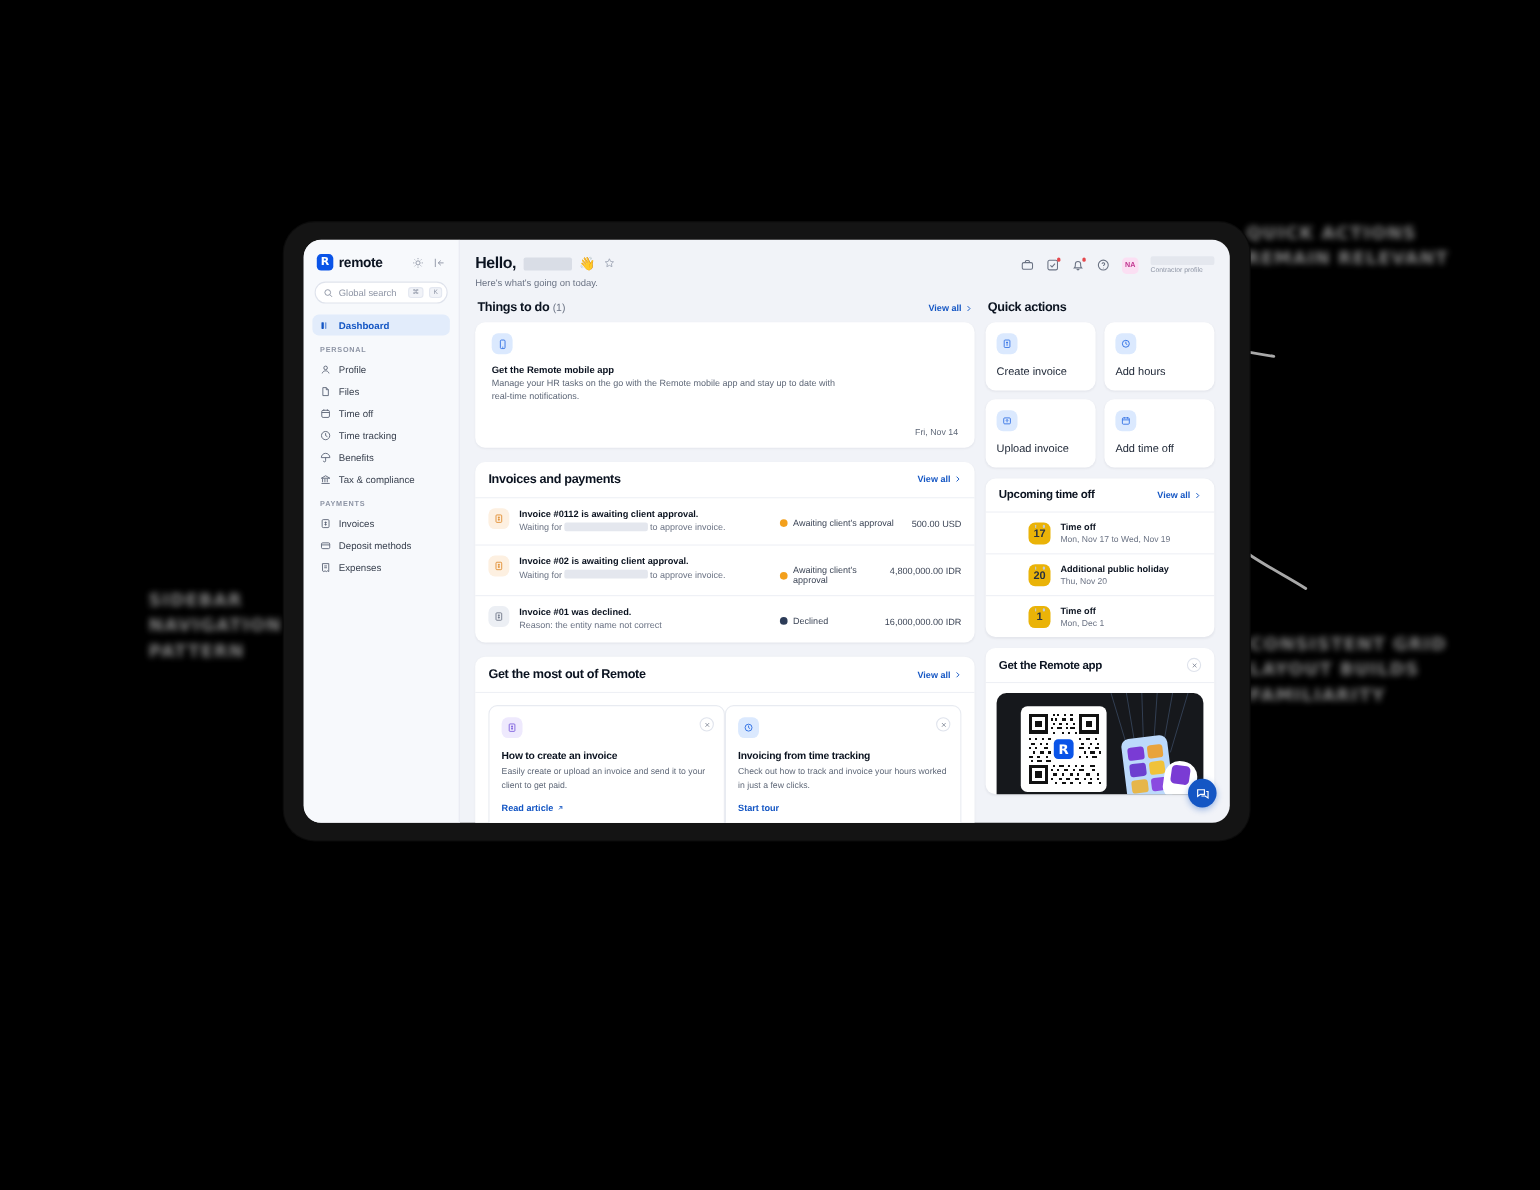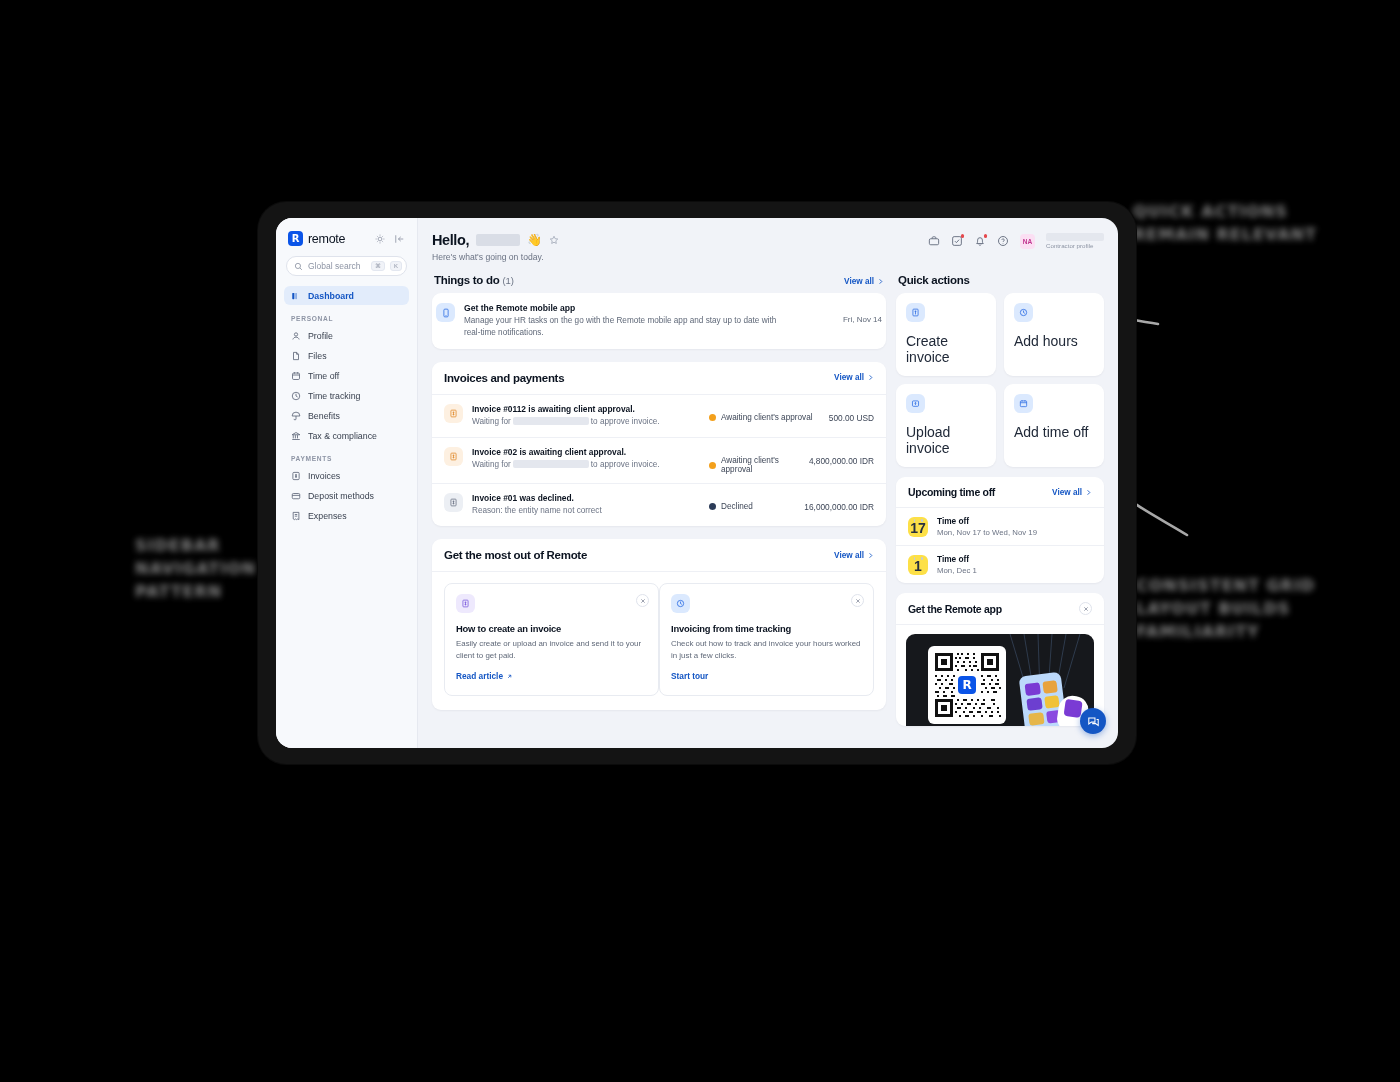--- a/index.html
+++ b/index.html
@@ -73,21 +73,21 @@
     border-right: 1px solid #e6e9f0;
     padding: 10px 8px 0 8px;
   }
   .brand-row { display: flex; align-items: center; gap: 5px; padding: 3px 4px 0 4px; }
   .brand-logo {
     width: 15px; height: 15px; border-radius: 4px;
     background: #0a54e8; color: #fff;
     font-size: 10px; font-weight: 700; line-height: 15px; text-align: center;
     font-family: "DejaVu Sans", sans-serif;
   }
-  .brand-name { font-size: 12.5px; font-weight: 400; color: #0b1320; letter-spacing: -.3px; }
+  .brand-name { font-size: 12.5px; font-weight: 700; color: #0b1320; letter-spacing: -.3px; }
   .brand-tools { margin-left: auto; display: flex; gap: 9px; align-items: center; color: #8c93a3; }
   .brand-tools svg { display: block; }
 
   .search-box {
     margin: 10px 2px 0 2px;
     height: 20px;
     border: 1px solid #dfe3ec;
     border-radius: 11px;
     background: #fff;
     display: flex; align-items: center; gap: 5px;
@@ -156,21 +156,21 @@
   .sec-count { font-size: 9.5px; color: #6b7384; font-weight: 400; margin-left: 3px; }
   .view-all {
     margin-left: auto; font-size: 8.2px; color: #1456c4; font-weight: 600;
     display: flex; align-items: center; gap: 3px;
   }
 
   .card { background: #fff; border-radius: 9px; box-shadow: 0 1px 2px rgba(16,24,40,.05); }
   .card-head { display: flex; padding: 10px 12px; border-bottom: 1px solid #eef0f5; }
 
   
-  .todo-row { display: flex; align-items: flex-start; gap: 9px; padding: 10px 4px; }
+  .todo-row { display: flex; align-items: flex-start; gap: 9px; padding: 10px 15px; flex-direction: column; }
   .sq-icon {
     width: 19px; height: 19px; border-radius: 6px; flex: 0 0 19px;
     display: flex; align-items: center; justify-content: center;
   }
   .sq-blue { background: #dbe9fe; color: #2f6fe4; }
   .sq-orange { background: #fdf0e1; color: #e08a2a; }
   .sq-gray { background: #eceff4; color: #6b7384; }
   .sq-violet { background: #eee9fd; color: #7a5bdc; }
   .sq-icon svg { display: block; }
   .todo-title { font-size: 8.6px; font-weight: 700; color: #0b1320; }
@@ -201,32 +201,32 @@
     display: flex; align-items: center; justify-content: center;
   }
   .promo-title { font-size: 9.4px; font-weight: 700; color: #0b1320; margin-top: 10px; letter-spacing: -.2px; }
   .promo-desc { font-size: 7.9px; color: #5f6878; line-height: 1.5; margin-top: 4px; }
   .promo-link { font-size: 8.3px; font-weight: 700; color: #1456c4; margin-top: 9px; display: inline-flex; gap: 3px; align-items: center; }
 
   
   .qa-title { font-size: 11.5px; font-weight: 700; color: #0b1320; padding: 4px 2px 7px 2px; letter-spacing: -.3px; }
   .qa-grid { display: grid; grid-template-columns: 1fr 1fr; gap: 8px; }
   .qa-card { background: #fff; border-radius: 9px; padding: 10px 10px 11px 10px; box-shadow: 0 1px 2px rgba(16,24,40,.05); }
-  .qa-label { font-size: 14px; color: #202938; margin-top: 11px; }
+  .qa-label { font-size: 10px; color: #202938; margin-top: 11px; }
 
   .side-card { background: #fff; border-radius: 9px; margin-top: 10px; box-shadow: 0 1px 2px rgba(16,24,40,.05); }
   .side-head { display: flex; align-items: center; padding: 9px 12px; border-bottom: 1px solid #eef0f5; }
   .side-head .sec-title { font-size: 10.5px; }
 
   .tof-row { display: flex; align-items: center; gap: 9px; padding: 8px 12px; border-bottom: 1px solid #eef0f5; }
   .tof-row:last-child { border-bottom: none; }
   .cal {
-    width: 20px; height: 20px; border-radius: 6px; background: #fde047; flex: 0 0 20px;
+    width: 20px; height: 20px; border-radius: 6px; background: #eab308; flex: 0 0 20px;
     position: relative; display: flex; align-items: center; justify-content: center;
-    font-size: 14px; font-weight: 700; color: #28303f; padding-top: 2px;
+    font-size: 10px; font-weight: 700; color: #28303f; padding-top: 2px; margin-left: 27px;
   }
   .cal::before, .cal::after {
     content: ""; position: absolute; top: 2px; width: 1.5px; height: 3px;
     background: #c4cad6; border-radius: 1px;
   }
   .cal::before { left: 5.5px; }
   .cal::after { right: 5.5px; }
   .tof-title { font-size: 8.3px; font-weight: 700; color: #0b1320; }
   .tof-sub { font-size: 7.8px; color: #6b7384; margin-top: 2px; }
 
@@ -690,20 +690,27 @@
                   <svg width="7" height="7" viewBox="0 0 16 16" fill="none" stroke="currentColor" stroke-width="2">
                       <path d="M6 3l5 5-5 5"></path>
                     </svg>
                 </span>
               </div>
               <div class="tof-row">
                 <div class="cal">17</div>
                 <div>
                   <div class="tof-title">Time off</div>
                   <div class="tof-sub">Mon, Nov 17 to Wed, Nov 19</div>
+                </div>
+              </div>
+              <div class="tof-row">
+                <div class="cal">20</div>
+                <div>
+                  <div class="tof-title">Additional public holiday</div>
+                  <div class="tof-sub">Thu, Nov 20</div>
                 </div>
               </div>
               <div class="tof-row">
                 <div class="cal">1</div>
                 <div>
                   <div class="tof-title">Time off</div>
                   <div class="tof-sub">Mon, Dec 1</div>
                 </div>
               </div>
             </div>

